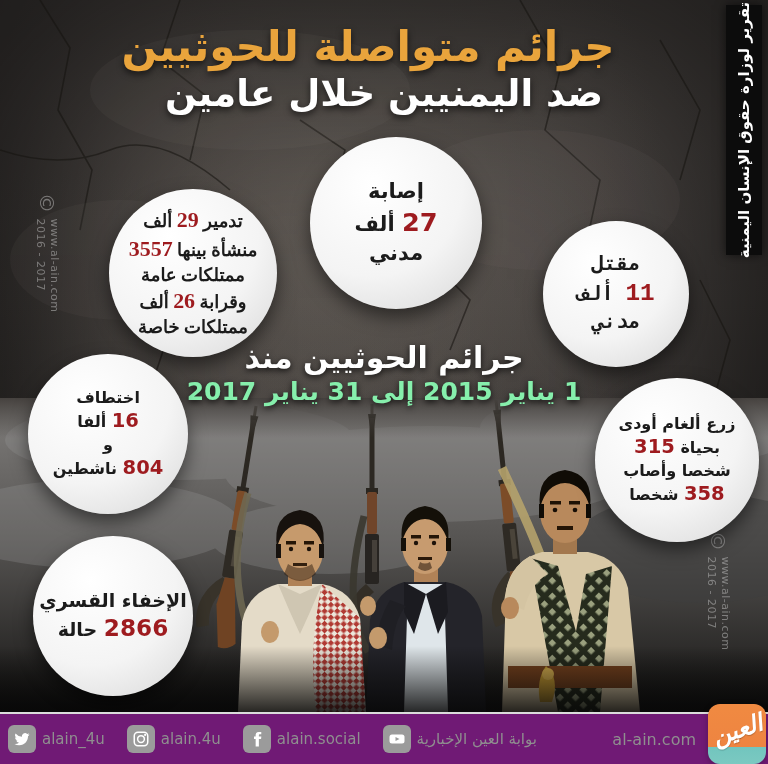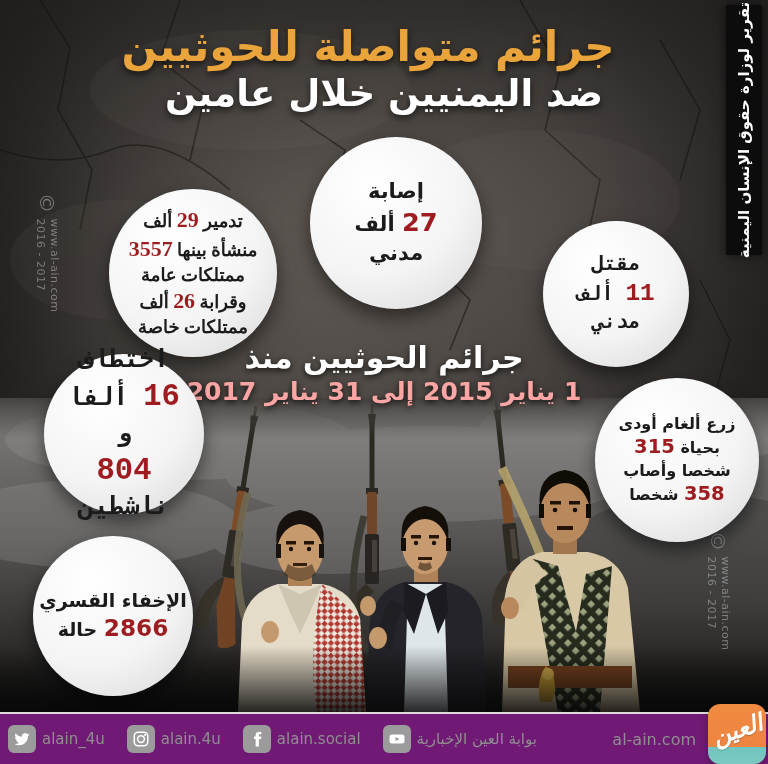--- a/index.html
+++ b/index.html
@@ -32,21 +32,21 @@
     text-shadow:0 3px 7px rgba(0,0,0,.65);
     margin-top:10px;
   }
   .title2{
     position:absolute;top:72px;left:16px;width:736px;text-align:center;
     color:#ffffff;font-size:37px;font-weight:bold;direction:rtl;
     text-shadow:0 3px 7px rgba(0,0,0,.65);
   }
   .period{position:absolute;top:340px;left:0;width:768px;text-align:center;direction:rtl;}
   .period .p1{color:#ffffff;font-size:30px;font-weight:bold;text-shadow:0 2px 6px rgba(0,0,0,.8);}
-  .period .p2{color:#fca5a5;font-size:25px;font-weight:bold;margin-top:2px;text-shadow:0 2px 6px rgba(0,0,0,.8);}
+  .period .p2{color:#86efac;font-size:25px;font-weight:bold;margin-top:2px;text-shadow:0 2px 6px rgba(0,0,0,.8);}
 
   
   .banner{
     position:absolute;left:619px;top:112px;width:250px;height:36px;
     transform:rotate(-90deg);
     background:#0c0c0c;color:#fff;
     display:flex;align-items:center;justify-content:center;
     font-size:15px;font-weight:bold;direction:rtl;white-space:nowrap;
     box-shadow:0 0 10px rgba(0,0,0,.6);
   }
@@ -68,21 +68,21 @@
     background:radial-gradient(circle at 36% 28%, #ffffff 0%, #f4f4f4 55%, #d7d7d7 100%);
     box-shadow:0 8px 18px rgba(0,0,0,.5);
     display:flex;flex-direction:column;align-items:center;justify-content:center;
     direction:rtl;text-align:center;color:#1b1b1b;font-weight:bold;
   }
   .stat-line{line-height:1.32;}
   .num-red{color:#9e1b1f;font-size:1.22em;}
   .c-injured{left:310px;top:137px;width:172px;height:172px;font-size:21px;}
   .c-destroyed{left:109px;top:189px;width:168px;height:168px;font-size:18px;font-family:Liberation Serif, serif;}
   .c-killed{left:543px;top:221px;width:146px;height:146px;font-size:20px;font-family:Liberation Mono, monospace;}
-  .c-kidnapped{left:44px;top:354px;width:160px;height:160px;font-size:25px;font-family:Liberation Mono, monospace;}
+  .c-kidnapped{left:28px;top:354px;width:160px;height:160px;font-size:16px;}
   .c-mines{left:595px;top:378px;width:164px;height:164px;font-size:16px;}
   .c-disappear{left:33px;top:536px;width:160px;height:160px;font-size:19px;}
 
   
   .footer{
     position:absolute;left:0;top:712px;width:768px;height:52px;
     background:#701a75;border-top:2px solid #dcdcdc;box-sizing:border-box;
     display:flex;align-items:center;padding:0 8px;
   }
   .social{display:flex;align-items:center;gap:6px;margin-right:22px;cursor:pointer;}

